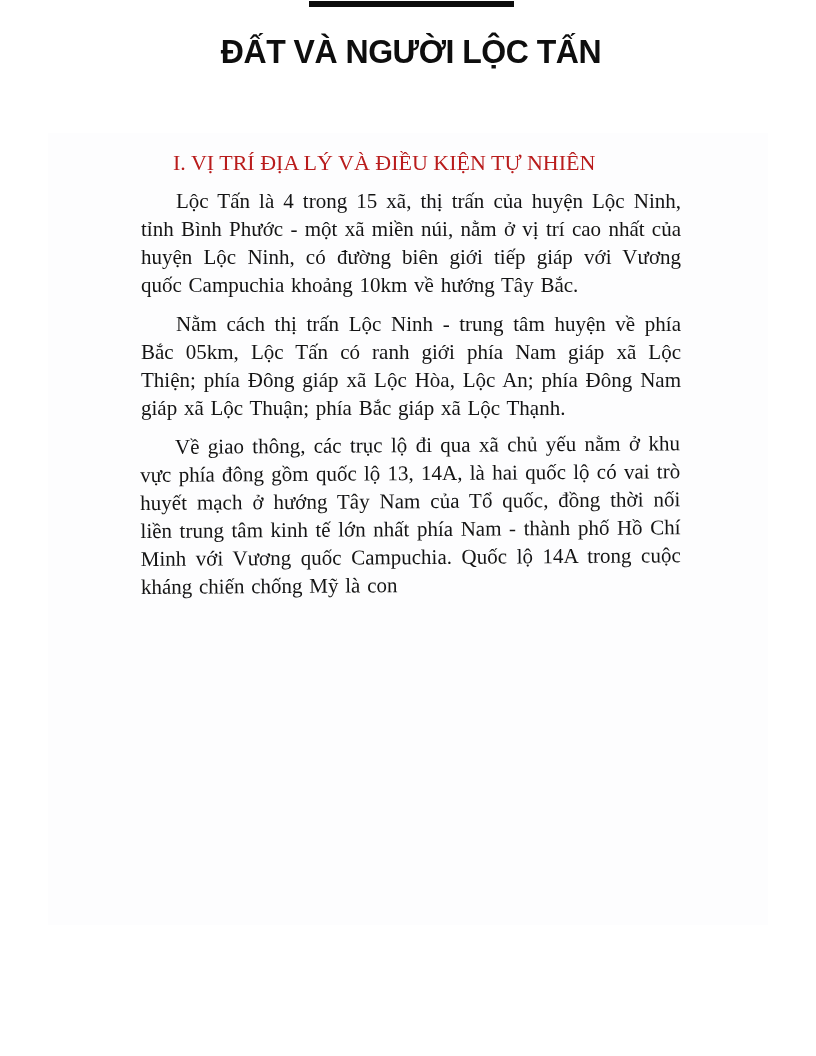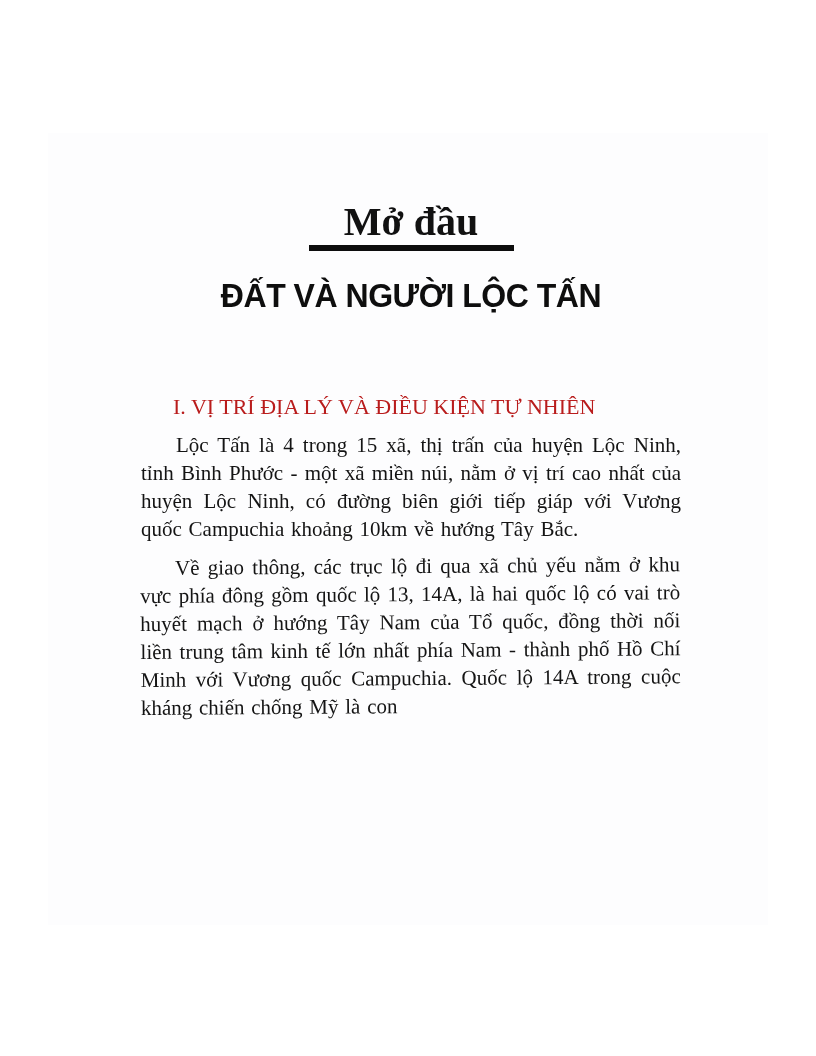--- a/index.html
+++ b/index.html
@@ -78,20 +78,20 @@
     transform: rotate(-0.4deg);
     transform-origin: left bottom;
   }
 </style>
 </head>
 <body>
 
 <div>
   <div class="scan-tint"></div>
   <div class="content">
-    <h2 class="chapter-label">Mở đầu</h2>
     <div class="title-rule"></div>
     <h1 class="chapter-title">ĐẤT VÀ NGƯỜI LỘC TẤN</h1>
     <h3 class="section-heading">I. VỊ TRÍ ĐỊA LÝ VÀ ĐIỀU KIỆN TỰ NHIÊN</h3>
     <p class="body-para">Lộc Tấn là 4 trong 15 xã, thị trấn của huyện Lộc Ninh, tỉnh Bình Phước - một xã miền núi, nằm ở vị trí cao nhất của huyện Lộc Ninh, có đường biên giới tiếp giáp với Vương quốc Campuchia khoảng 10km về hướng Tây Bắc.</p>
+    <p class="body-para">Nằm cách thị trấn Lộc Ninh - trung tâm huyện về phía Bắc 05km, Lộc Tấn có ranh giới phía Nam giáp xã Lộc Thiện; phía Đông giáp xã Lộc Hòa, Lộc An; phía Đông Nam giáp xã Lộc Thuận; phía Bắc giáp xã Lộc Thạnh.</p>
     <p class="body-para para-last">Về giao thông, các trục lộ đi qua xã chủ yếu nằm ở khu vực phía đông gồm quốc lộ 13, 14A, là hai quốc lộ có vai trò huyết mạch ở hướng Tây Nam của Tổ quốc, đồng thời nối liền trung tâm kinh tế lớn nhất phía Nam - thành phố Hồ Chí Minh với Vương quốc Campuchia. Quốc lộ 14A trong cuộc kháng chiến chống Mỹ là con</p>
   </div>
 </div>
 
 </body></html>

